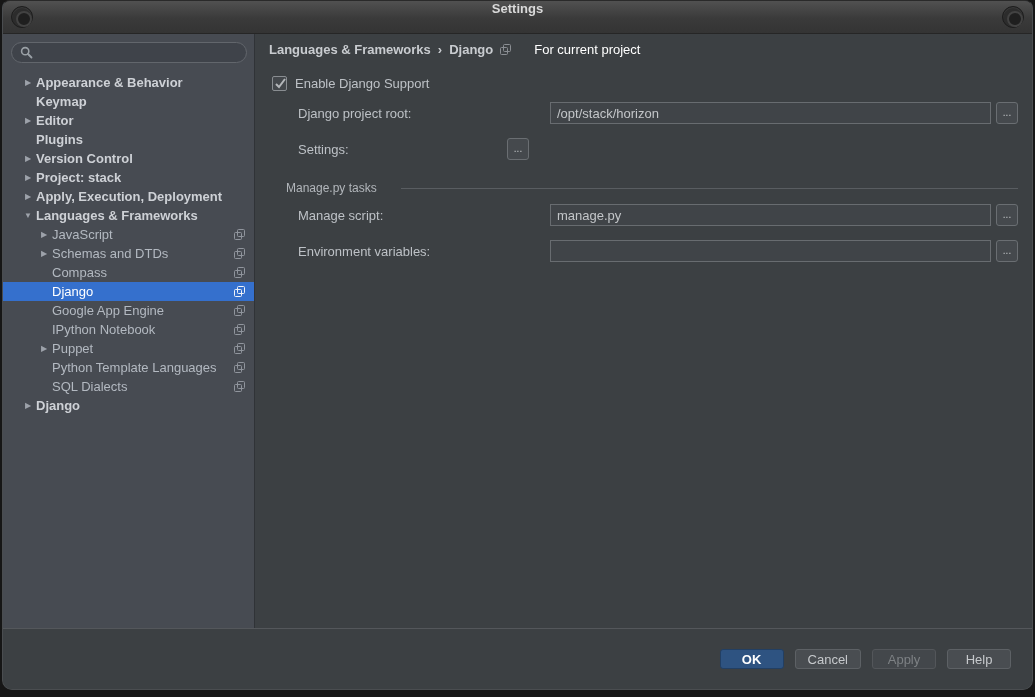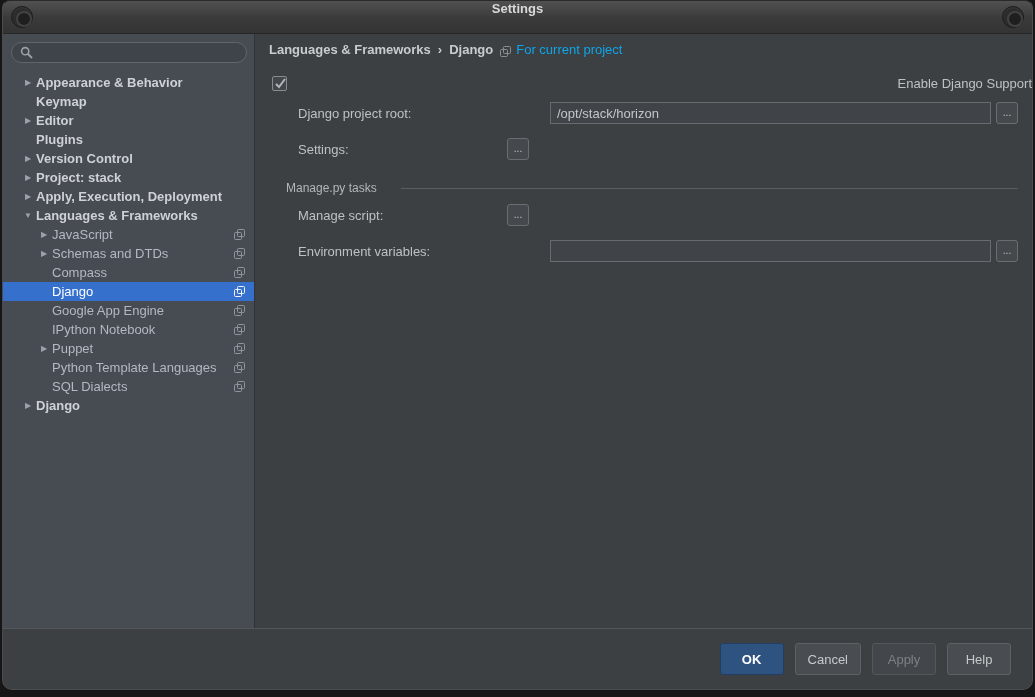--- a/index.html
+++ b/index.html
@@ -45,24 +45,24 @@
   .sub > .arr { margin-left:33px; }
   .trow.selected { background:#3570cd; color:#ffffff; }
   .pgicon { position:absolute; right:9px; top:4px; color:#90959d; line-height:0; }
   .trow.selected .pgicon { color:#f0f3f8; }
 
   
   .main { flex:1 1 auto; background:#3c4043; display:flex; flex-direction:column; min-width:0; }
   .breadcrumb { flex:0 0 30px; display:flex; align-items:center; padding-left:14px;
                 font-size:13px; color:#c9ccd0; gap:7px; }
   .bc-b { font-weight:bold; }
-  .bc-note { color:#0ea5e9; display:flex; align-items:flex-end; gap:5px; }
-
-  .cbrow { margin:12px 0 4px 17px; display:flex; align-items:center; gap:16px;
-           color:#bdc1c6; font-size:13px;justify-content:space-between; }
+  .bc-note { color:#ffffff; display:flex; align-items:center; gap:23px; }
+
+  .cbrow { margin:12px 0 4px 17px; display:flex; align-items:center; gap:8px;
+           color:#bdc1c6; font-size:13px; }
   .checkbox { width:15px; height:15px; background:#43474b; border:1px solid #898d91;
               border-radius:2px; position:relative; cursor:pointer; flex:0 0 auto; }
   .checkbox svg { position:absolute; left:1px; top:0; }
 
   .frow { display:flex; align-items:center; margin:7px 14px 7px 43px; }
   .frow .flabel { flex:0 0 204px; color:#bdc1c6; font-size:13px; }
   .txt { flex:1 1 auto; height:22px; background:#404448; border:1px solid #686c70;
          color:#c3c6c9; font-size:13px; padding:0 6px; outline:none; min-width:0;
          font-family:"Liberation Sans",sans-serif;margin-left:48px; }
   .browse { flex:0 0 22px; height:22px; margin-left:5px; background:#45494d;
@@ -70,21 +70,21 @@
             font-size:10px; line-height:18px; padding:0; cursor:pointer; }
 
   .secrow { display:flex; align-items:center; margin:14px 14px 2px 31px;
             color:#b2b6bb; font-size:12px; gap:24px; }
   .secrow .line { flex:1; height:1px; background:#595d61; }
 
   
   .footer { flex:0 0 61px; border-top:1px solid #54575b; background:#3c4043;
             display:flex; align-items:center; justify-content:flex-end;
             gap:11px; padding-right:21px; }
-  .btn { min-width:64px; height:32px; border-radius:3px; font-size:13px; padding:0 12px;
+  .btn { min-width:64px; height:20px; border-radius:3px; font-size:13px; padding:0 12px;
          font-family:"Liberation Sans",sans-serif; cursor:pointer; }
   .btn.primary { background:#2e5381; border:1px solid #223f63; color:#ffffff; font-weight:bold; }
   .btn.normal  { background:#494d51; border:1px solid #5d6165; color:#c6c9cc; }
   .btn.disabled{ background:#43474b; border:1px solid #53565a; color:#7d8184; cursor:default; }
 </style>
 </head>
 <body>
 
 <div class="window">
 
@@ -254,20 +254,21 @@
         <button class="browse">...</button>
       </div>
 
       <div class="secrow">
         <span>Manage.py tasks</span>
         <span class="line"></span>
       </div>
 
       <div class="frow">
         <label class="flabel">Manage script:</label>
+        <input class="txt" value="manage.py" style="">
         <button class="browse">...</button>
       </div>
 
       <div class="frow">
         <label class="flabel">Environment variables:</label>
         <input class="txt" value="" style="">
         <button class="browse">...</button>
       </div>
     </div>
   </div>

